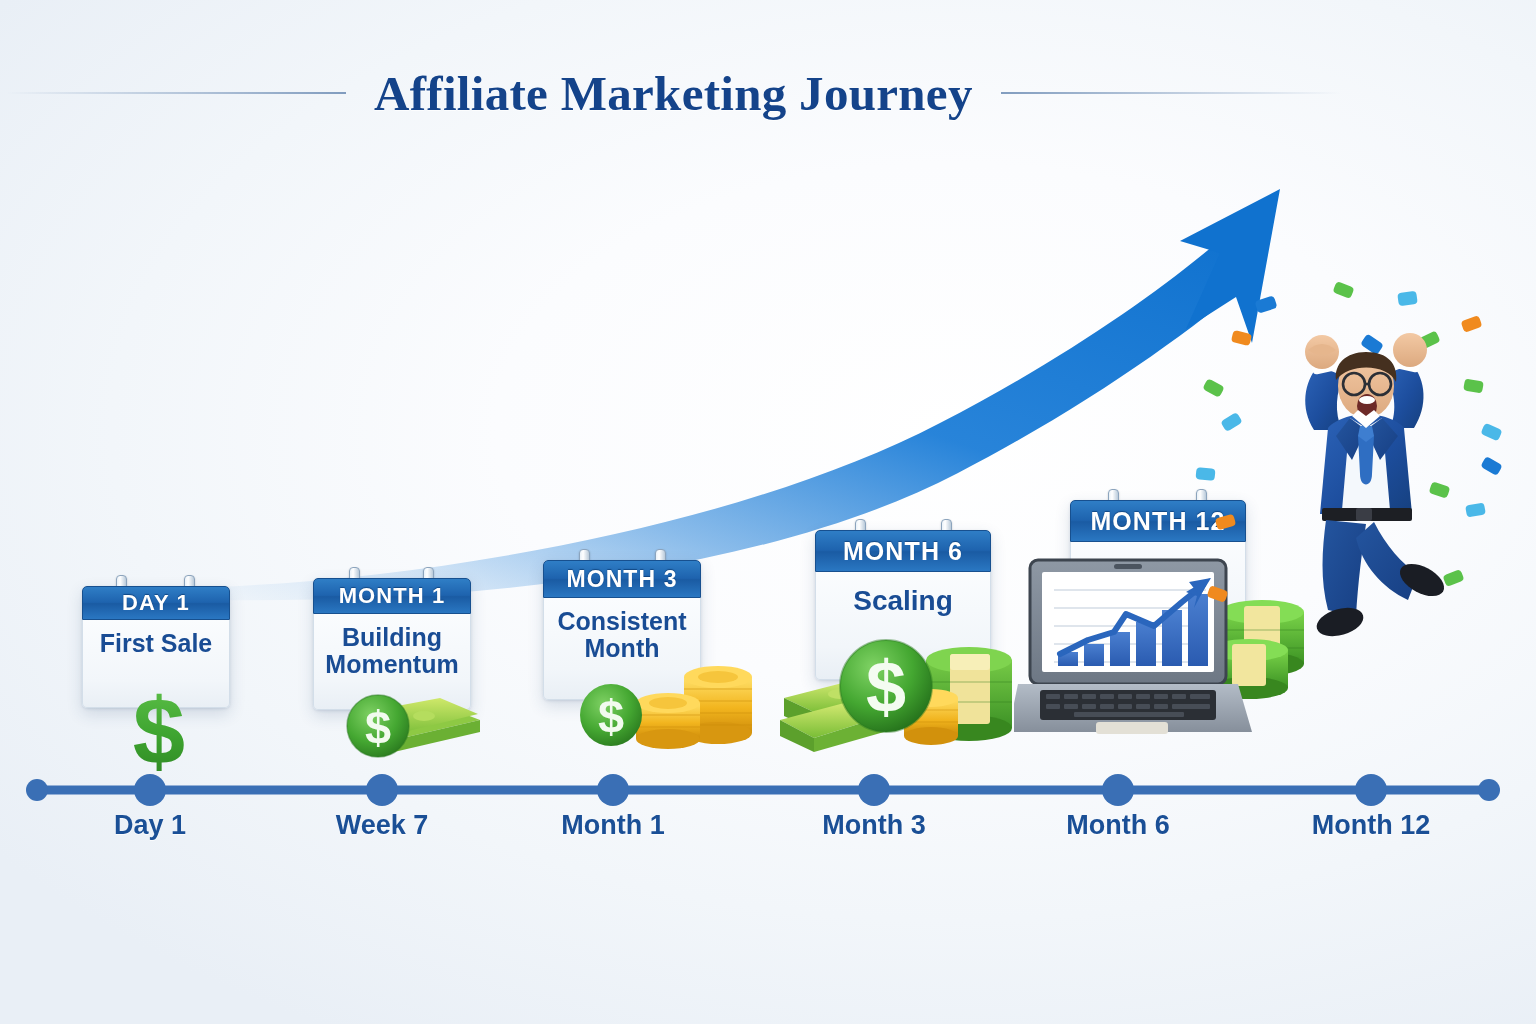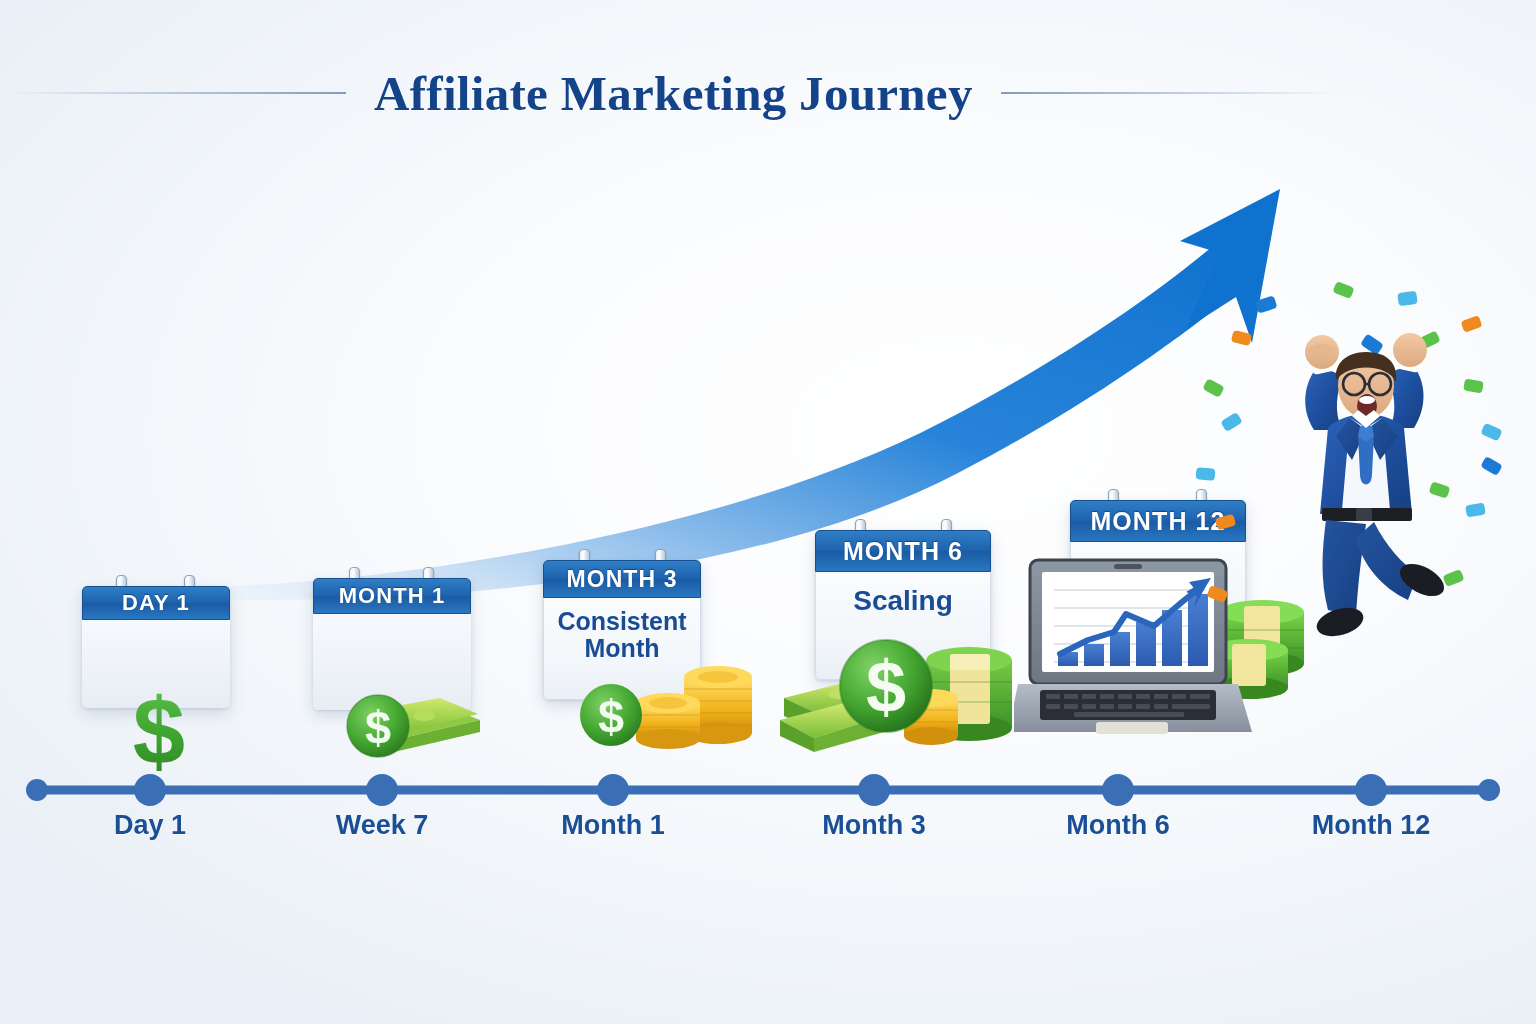--- a/index.html
+++ b/index.html
@@ -170,37 +170,40 @@
              C 1006 160, 905 232, 778 298
              C 575 404, 260 428, 36 425 Z" fill="url(#arrGrad)"></path>
 
     <path d="M 1100 14 L 1000 66 L 1040 78 L 1006 154 L 1056 122 L 1072 168 Z" fill="#1072cf"></path>
   </svg>
 
   <div class="card" style="left:82px; top:586px; width:148px; height:122px;">
     <div class="ring" style="left:34px;"></div>
     <div class="ring" style="left:102px;"></div>
     <div class="card-head" style="height:34px; line-height:32px; font-size:22px;">DAY  1</div>
+    <div class="card-body" style="height:88px; font-size:25px;">First Sale</div>
   </div>
 
   <svg class="art" style="left:120px; top:686px;" width="78" height="88" viewBox="0 0 78 88">
     <defs>
       <linearGradient id="gdsg" x1="0" y1="0" x2="0" y2="1">
         <stop offset="0%" stop-color="#5fc24b"></stop>
           <stop offset="55%" stop-color="#3da32f"></stop>
         <stop offset="100%" stop-color="#2d8423"></stop>
       </linearGradient>
     </defs>
     <text x="39" y="78" font-family="'Liberation Sans',sans-serif" font-size="94" font-weight="bold" text-anchor="middle" fill="url(#gdsg)">$</text>
   </svg>
 
   <div class="card" style="left:313px; top:578px; width:158px; height:132px;">
     <div class="ring" style="left:36px;"></div>
     <div class="ring" style="left:110px;"></div>
     <div class="card-head" style="height:36px; line-height:34px; font-size:22px;">MONTH 1</div>
+    <div class="card-body" style="height:96px; font-size:25px; white-space:pre-line;">Building
+Momentum</div>
   </div>
 
   <svg class="art" style="left:320px; top:674px;" width="170" height="86" viewBox="0 0 170 86">
     <defs>
       <linearGradient id="billG" x1="0" y1="0" x2="0" y2="1">
         <stop offset="0%" stop-color="#cfe86a"></stop>
           <stop offset="100%" stop-color="#7cbf3a"></stop>
       </linearGradient>
       <radialGradient id="coinG" cx="38%" cy="32%" r="72%">
         <stop offset="0%" stop-color="#7ed063"></stop>

